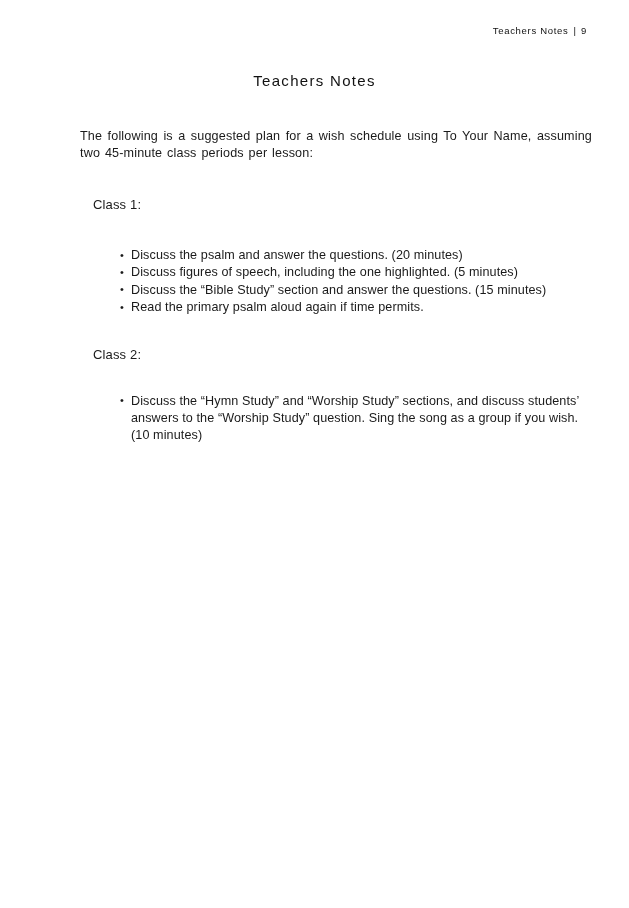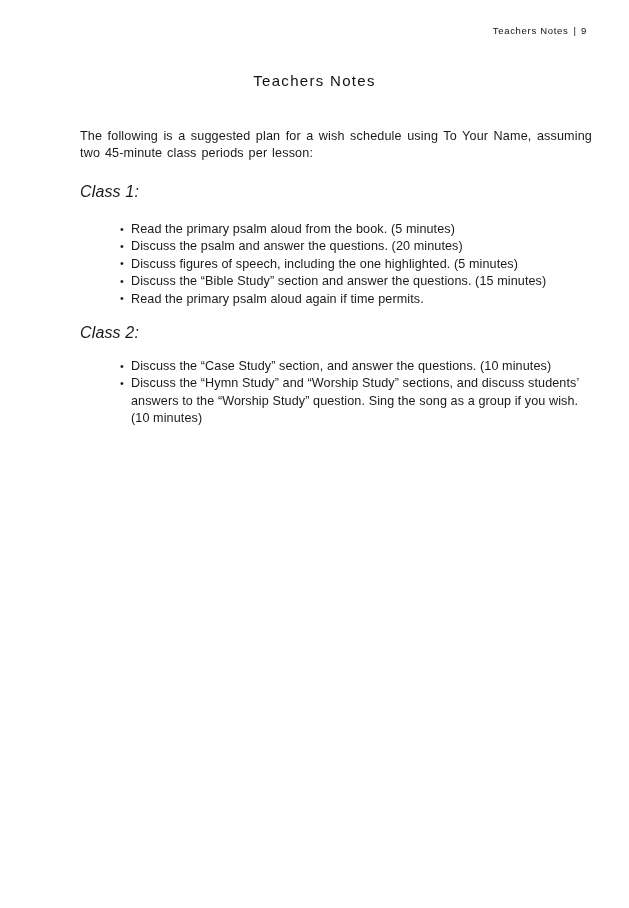--- a/index.html
+++ b/index.html
@@ -65,25 +65,24 @@
     line-height: 17px;
     letter-spacing: 0.15px;
     text-align: justify;
     margin: 0;
     word-spacing: 1.2px;
   }
   .intro .book-title {
   }
 
   .class-heading {
-    font-size: 16px;
+    font-size: 13px;
     line-height: 17px;
     letter-spacing: 0.15px;
-    margin: 0;
-    font-style: italic;
+    margin: 13px;
   }
 
   .spacer-after-intro { height: 21px; }
   .spacer-after-heading-1 { height: 21px; }
   .spacer-after-list-1 { height: 16px; }
   .spacer-after-heading-2 { height: 17px; }
 
   
   .bullet-list {
     list-style: none;
@@ -129,32 +128,30 @@
 
     <p class="intro"><span>The following is a suggested plan for a wish schedule using </span><span class="book-title">To Your Name,</span><span> assuming two 45-minute class periods per lesson:</span></p>
 
     <div class="spacer-after-intro"></div>
 
     <p class="class-heading">Class 1:</p>
 
     <div class="spacer-after-heading-1"></div>
 
     <ul class="bullet-list list-class-1">
-      <li>Read the primary psalm aloud from the book. (5 minutes)</li>
       <li>Discuss the psalm and answer the questions. (20 minutes)</li>
       <li>Discuss figures of speech, including the one highlighted. (5 minutes)</li>
       <li>Discuss the “Bible Study” section and answer the questions. (15 minutes)</li>
       <li>Read the primary psalm aloud again if time permits.</li>
     </ul>
 
     <div class="spacer-after-list-1"></div>
 
     <p class="class-heading">Class 2:</p>
 
     <div class="spacer-after-heading-2"></div>
 
     <ul class="bullet-list list-class-2">
-      <li>Discuss the “Case Study” section, and answer the questions. (10 minutes)</li>
       <li class="wraps">Discuss the “Hymn Study” and “Worship Study” sections, and discuss students’ answers to the “Worship Study” question. Sing the song as a group if you wish. (10 minutes)</li>
     </ul>
 
   </div>
 </div>
 
 </body></html>

